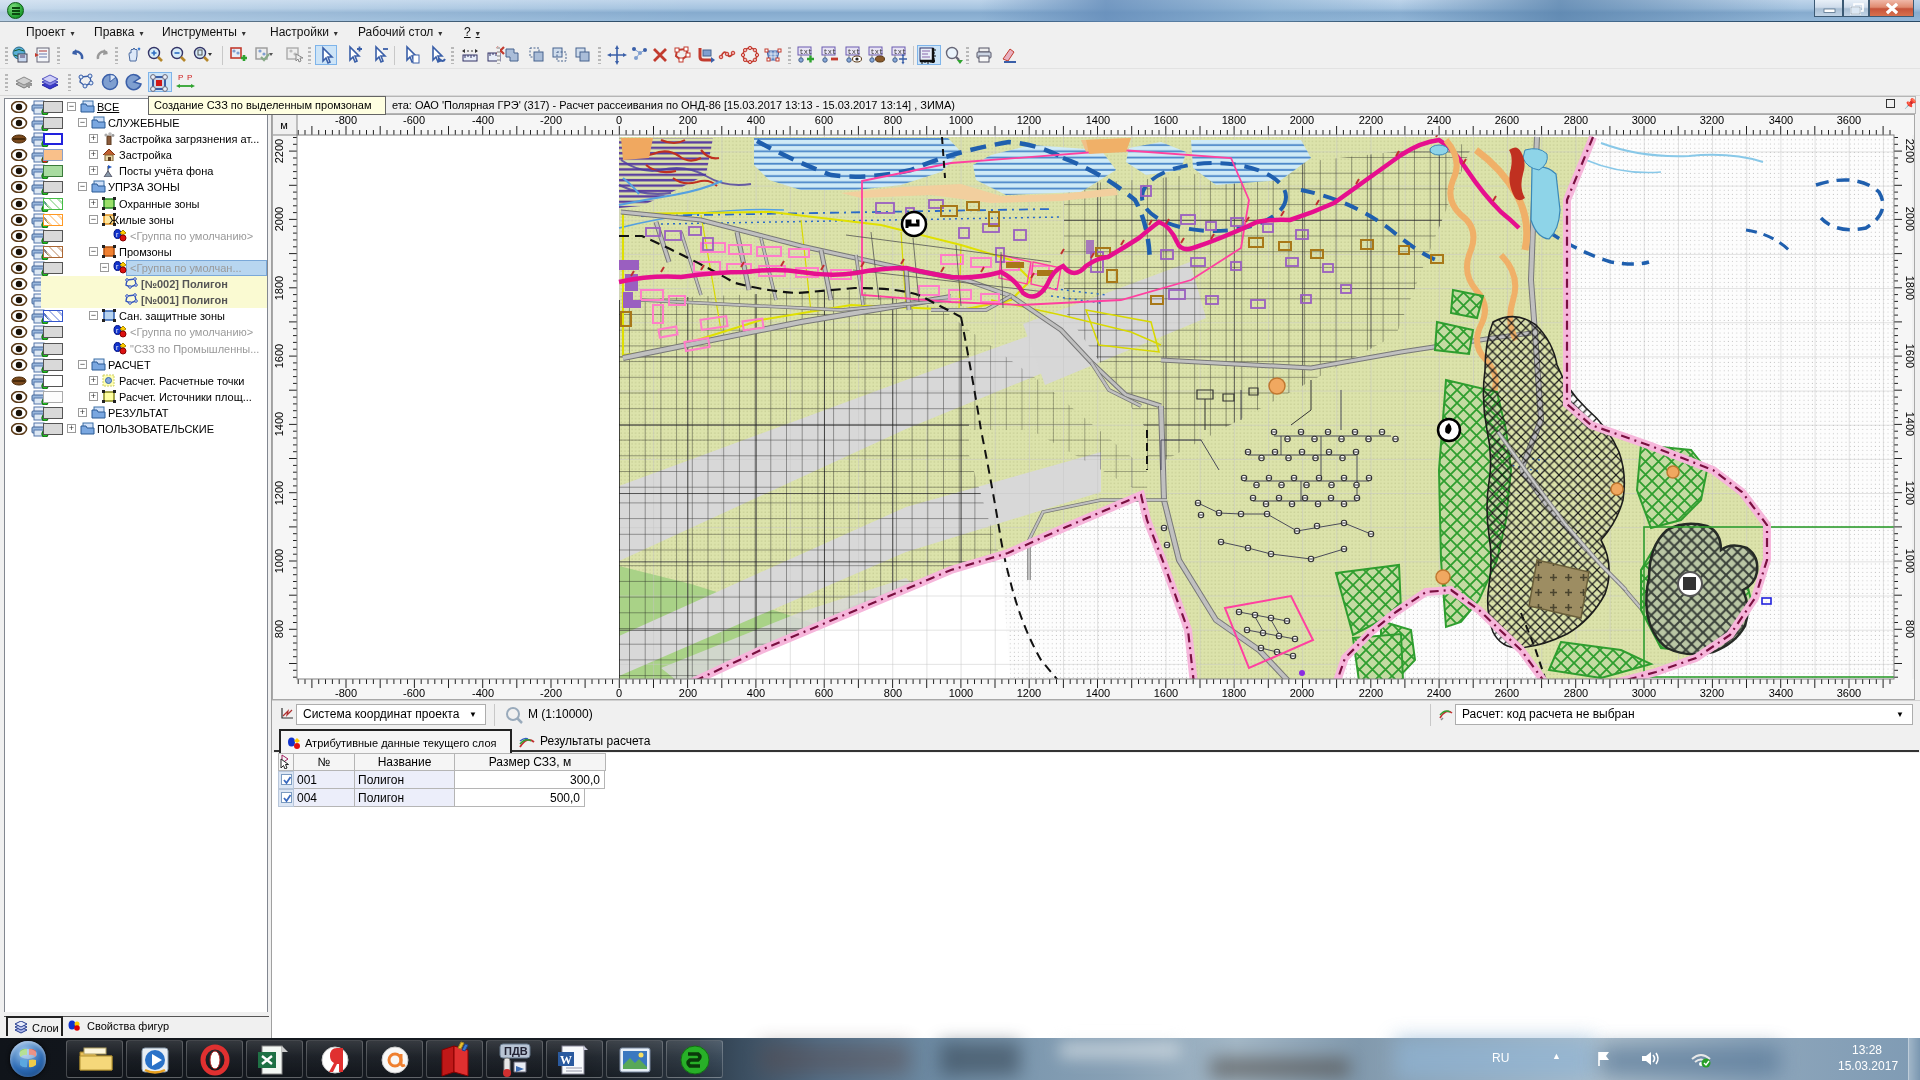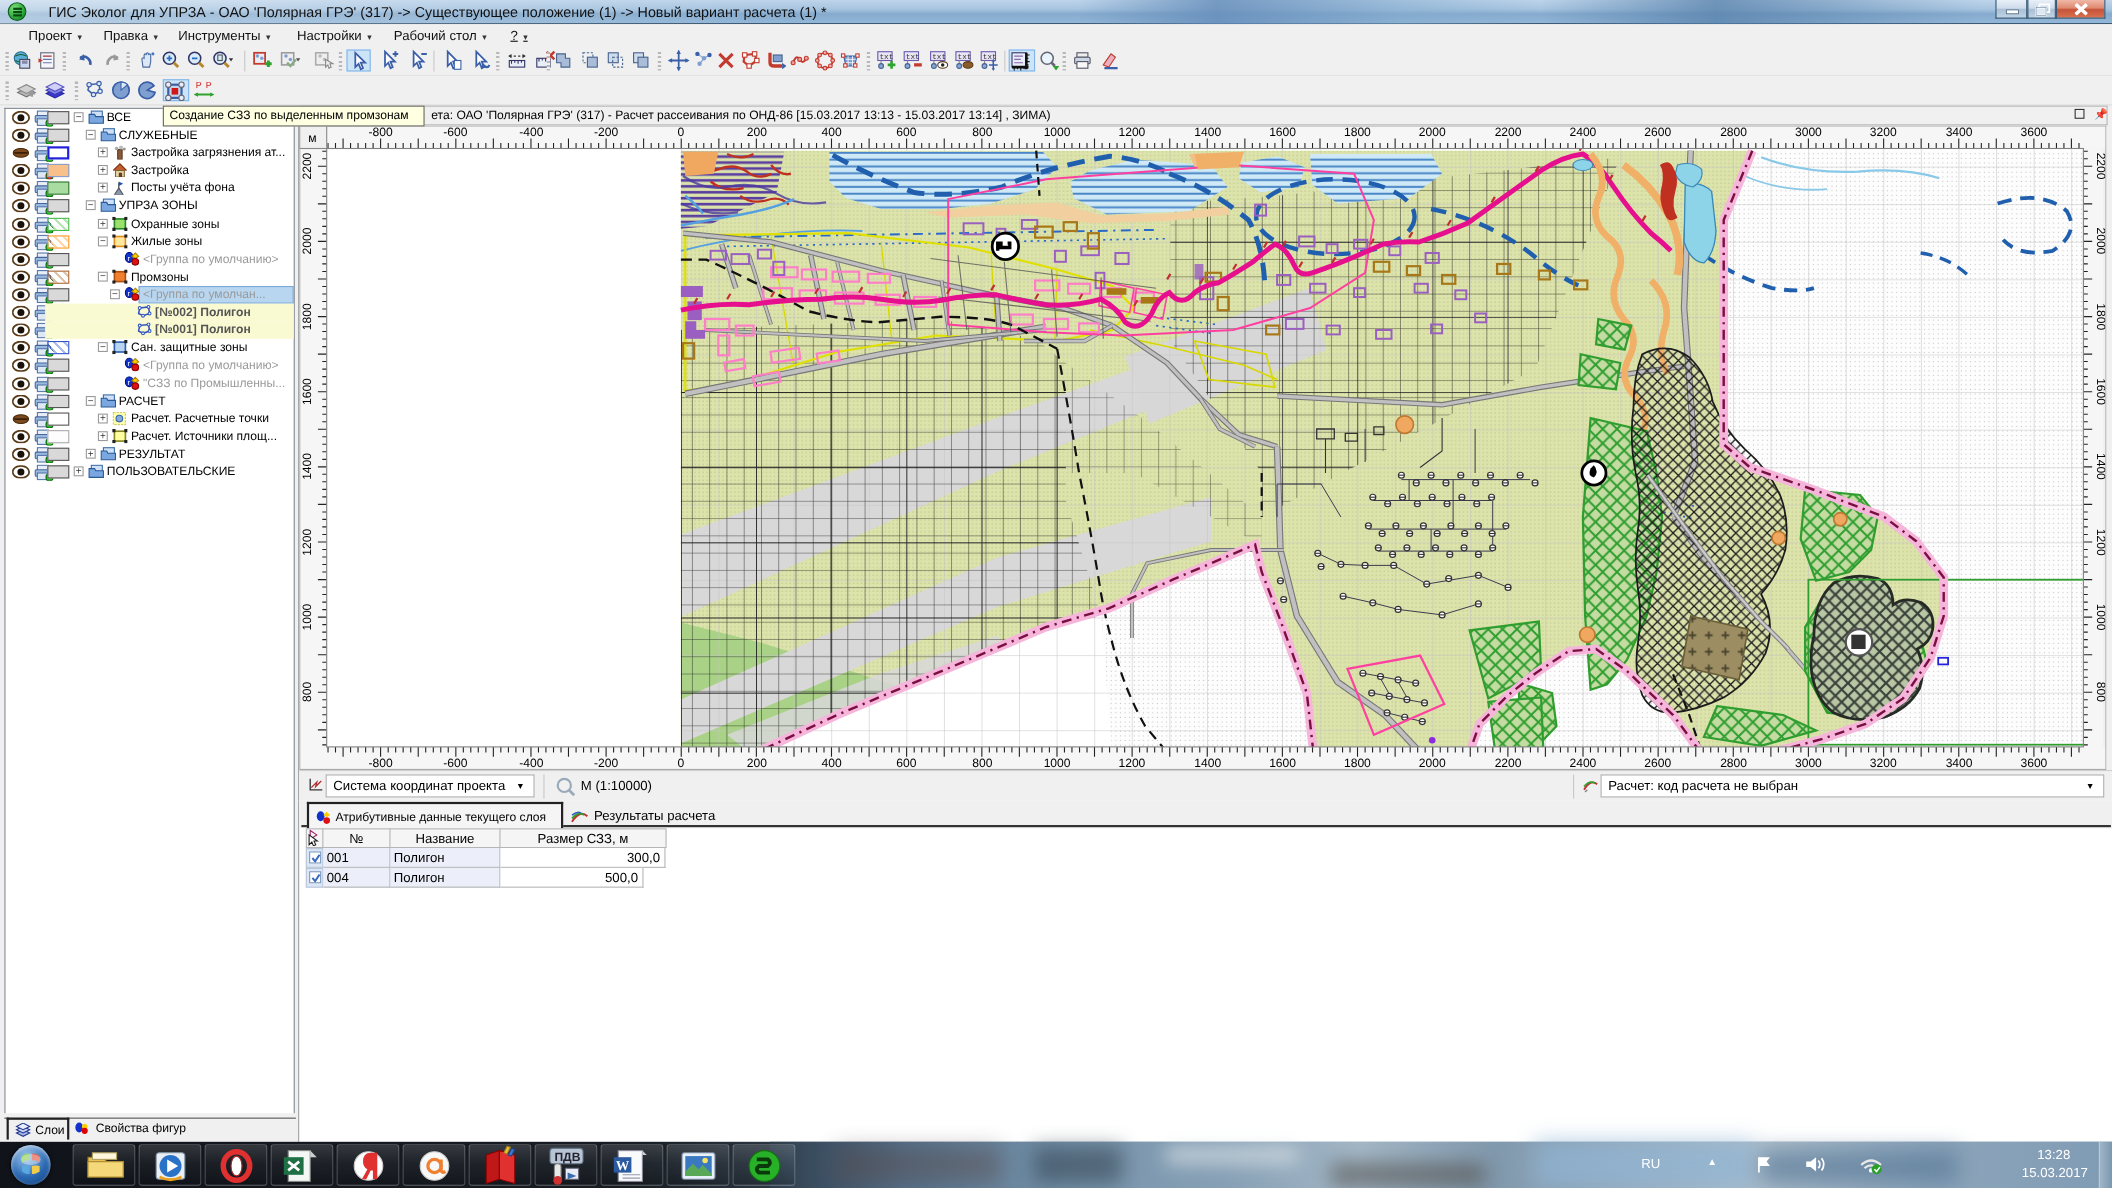--- a/index.html
+++ b/index.html
@@ -47,21 +47,20 @@
 #taskbar{left:0;top:1038px;width:1920px;height:42px;background:linear-gradient(90deg,#10141a 0%,#181d24 30%,#3a4a58 42%,#5d7588 52%,#6e8495 60%,#7d95a8 70%,#718a9f 80%,#5e7d97 90%,#54748f 100%);}
 .tbtn{position:absolute;top:2px;width:57px;height:38px;border:1px solid rgba(255,255,255,.22);border-radius:3px;background:linear-gradient(180deg,rgba(255,255,255,.14),rgba(255,255,255,.04) 45%,rgba(0,0,0,.12));}
 .tray{color:#fff;font-size:12px;}
 </style></head>
 <body>
 <div class="abs" id="titlebar">
  <div class="abs" style="left:0;top:0;width:700px;height:22px;background:linear-gradient(90deg,rgba(255,255,255,.35),rgba(255,255,255,.12) 60%,rgba(255,255,255,0));"></div>
     <div class="abs tpatch1"></div>
     <div class="abs tpatch2"></div>
  <div class="abs" id="ticon"></div>
- <div class="abs" id="ttext">ГИС Эколог для УПРЗА - ОАО 'Полярная ГРЭ' (317) -&gt; Существующее положение (1) -&gt; Новый вариант расчета (1) *</div>
  <div class="abs wbtn" style="left:1814px;width:29px;"><svg width="29" height="17">
         <rect x="9" y="9" width="11" height="3.5" fill="#fff" stroke="#55718a" stroke-width="0.8"></rect>
       </svg></div>
  <div class="abs wbtn" style="left:1843px;width:26px;"><svg width="26" height="17">
         <rect x="10" y="4" width="9" height="7" fill="none" stroke="#fff" stroke-width="1.6"></rect>
         <rect x="7" y="7" width="9" height="7" fill="#dce8f4" stroke="#fff" stroke-width="1.6"></rect>
         <rect x="7" y="7" width="9" height="7" fill="none" stroke="#55718a" stroke-width="0.5"></rect>
       </svg></div>
  <div class="abs wbtn close" style="left:1869px;width:45px;"><svg width="45" height="17">
         <path d="M17,4 L27,13 M27,4 L17,13" stroke="#fff" stroke-width="3.2"></path>
@@ -456,21 +455,21 @@
           <rect x="1" y="5" width="14" height="6" rx="1" fill="#9ab8dd" stroke="#446699"></rect>
           <rect x="3" y="8" width="9" height="6" fill="#dde8f4" stroke="#5577aa"></rect>
           <circle cx="14" cy="12" r="3.2" fill="#22bb22" stroke="#116611"></circle>
         </svg>
         <div class="swatch" style="background:#d9d9d9;border:1px solid #555;"></div>
         <div class="pmbox" style="left:62px;">−</div>
         <svg style="position:absolute;left:75px;top:1px;" width="15" height="13">
           <rect x="3" y="1" width="10" height="8" fill="#cfe0f8" stroke="#3a6ea5"></rect>
           <path d="M1,4 L6,4 L7,6 L14,6 L14,12 L1,12 Z" fill="#7aa7e0" stroke="#2a5a95"></path>
         </svg>
-        <span class="txt" style="left:92px;">ВСЕ</span>
+        <span class="txt" style="left:92px;text-decoration:underline;">ВСЕ</span>
       </div>
 <div class="trow" style="top:16px;">
         <svg class="eye" width="17" height="12">
           <ellipse cx="8" cy="6" rx="7.5" ry="5.5" fill="#fff" stroke="#5a3a18" stroke-width="1.6"></ellipse>
           <circle cx="8" cy="6" r="3.2" fill="#1a1208"></circle>
         </svg>
         <svg class="abs" style="left:26px;top:1px;" width="19" height="15">
           <rect x="3" y="1" width="10" height="5" fill="#e8eef8" stroke="#5577aa"></rect>
           <rect x="1" y="5" width="14" height="6" rx="1" fill="#9ab8dd" stroke="#446699"></rect>
           <rect x="3" y="8" width="9" height="6" fill="#dde8f4" stroke="#5577aa"></rect>
@@ -599,21 +598,21 @@
         </svg>
         <div class="swatch" style="border-color:#ff9922;background:repeating-linear-gradient(45deg,#fff 0 4px,#ff992266 4px 6px);"></div>
         <div class="pmbox" style="left:84px;">−</div>
         <svg style="position:absolute;left:97px;top:1px;" width="14" height="13">
           <rect x="2" y="2" width="10" height="9" fill="#ffe8a0" stroke="#e09020" stroke-width="1.5"></rect>
           <rect x="0" y="0" width="3" height="3" fill="#222"></rect>
           <rect x="11" y="0" width="3" height="3" fill="#222"></rect>
           <rect x="0" y="10" width="3" height="3" fill="#222"></rect>
           <rect x="11" y="10" width="3" height="3" fill="#222"></rect>
         </svg>
-        <span class="txt" style="left:114px;">Жилые зоны</span>
+        <span class="txt" style="left:104px;">Жилые зоны</span>
       </div>
 <div class="trow" style="top:129px;">
         <svg class="eye" width="17" height="12">
           <ellipse cx="8" cy="6" rx="7.5" ry="5.5" fill="#fff" stroke="#5a3a18" stroke-width="1.6"></ellipse>
           <circle cx="8" cy="6" r="3.2" fill="#1a1208"></circle>
         </svg>
         <svg class="abs" style="left:26px;top:1px;" width="19" height="15">
           <rect x="3" y="1" width="10" height="5" fill="#e8eef8" stroke="#5577aa"></rect>
           <rect x="1" y="5" width="14" height="6" rx="1" fill="#9ab8dd" stroke="#446699"></rect>
           <rect x="3" y="8" width="9" height="6" fill="#dde8f4" stroke="#5577aa"></rect>

